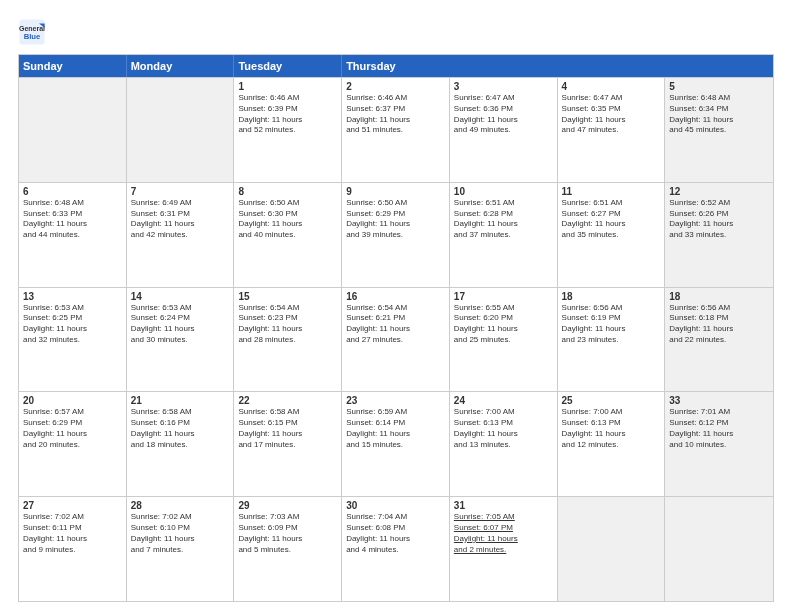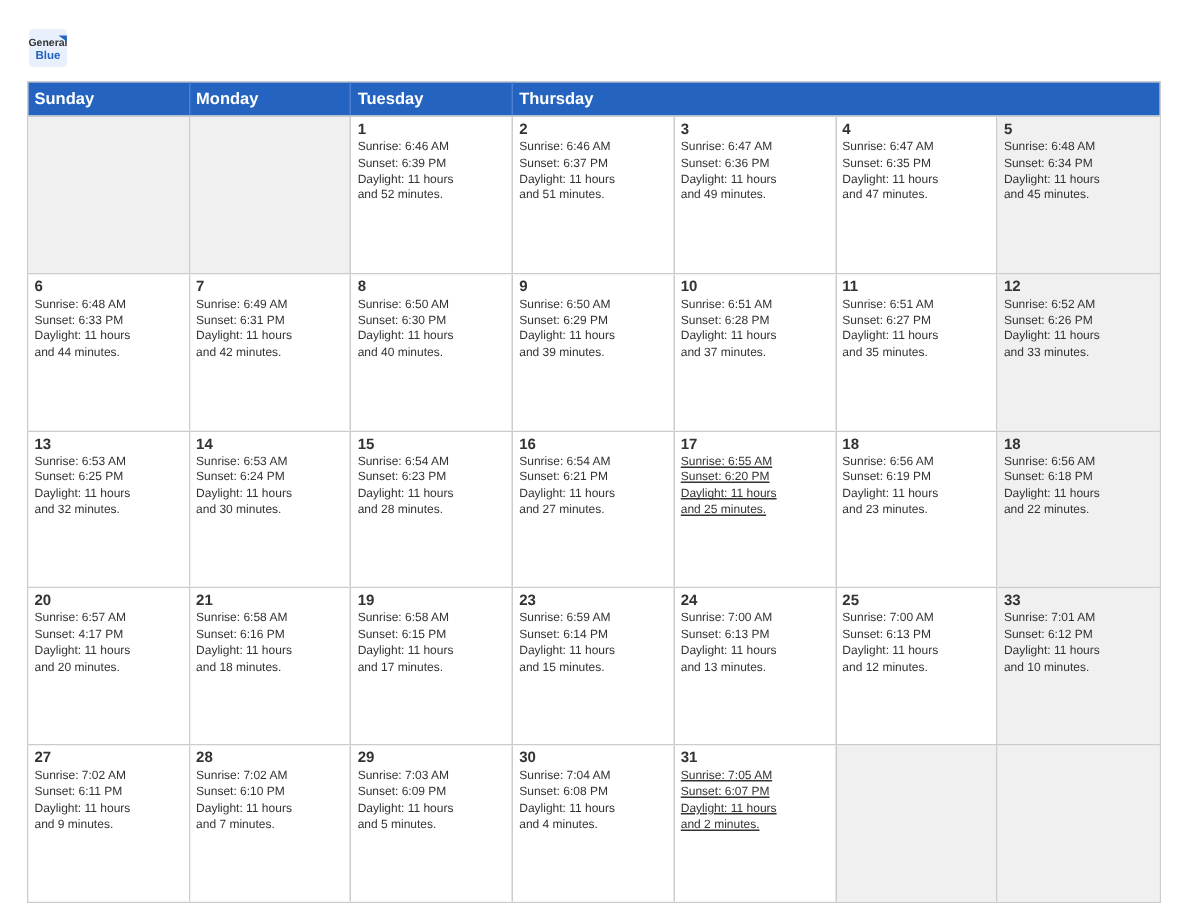--- a/index.html
+++ b/index.html
@@ -240,21 +240,21 @@
           </div>
           <div class="cal-cell">
             <span class="day-num">16</span>
             <div class="cell-text" style="white-space: pre-line;">Sunrise: 6:54 AM
 Sunset: 6:21 PM
 Daylight: 11 hours
 and 27 minutes.</div>
           </div>
           <div class="cal-cell">
             <span class="day-num">17</span>
-            <div class="cell-text" style="white-space: pre-line; text-decoration: underline;">Sunrise: 6:55 AM
+            <div class="cell-text" style="white-space: pre-line;">Sunrise: 6:55 AM
 Sunset: 6:20 PM
 Daylight: 11 hours
 and 25 minutes.</div>
           </div>
           <div class="cal-cell">
             <span class="day-num">18</span>
             <div class="cell-text" style="white-space: pre-line;">Sunrise: 6:56 AM
 Sunset: 6:19 PM
 Daylight: 11 hours
 and 23 minutes.</div>
@@ -264,33 +264,33 @@
             <div class="cell-text" style="white-space: pre-line;">Sunrise: 6:56 AM
 Sunset: 6:18 PM
 Daylight: 11 hours
 and 22 minutes.</div>
           </div>
         </div>
         <div class="cal-row">
           <div class="cal-cell">
             <span class="day-num">20</span>
             <div class="cell-text" style="white-space: pre-line;">Sunrise: 6:57 AM
-Sunset: 4:17 PM
+Sunset: 6:29 PM
 Daylight: 11 hours
 and 20 minutes.</div>
           </div>
           <div class="cal-cell">
             <span class="day-num">21</span>
             <div class="cell-text" style="white-space: pre-line;">Sunrise: 6:58 AM
 Sunset: 6:16 PM
 Daylight: 11 hours
 and 18 minutes.</div>
           </div>
           <div class="cal-cell">
-            <span class="day-num">19</span>
+            <span class="day-num">22</span>
             <div class="cell-text" style="white-space: pre-line;">Sunrise: 6:58 AM
 Sunset: 6:15 PM
 Daylight: 11 hours
 and 17 minutes.</div>
           </div>
           <div class="cal-cell">
             <span class="day-num">23</span>
             <div class="cell-text" style="white-space: pre-line;">Sunrise: 6:59 AM
 Sunset: 6:14 PM
 Daylight: 11 hours

